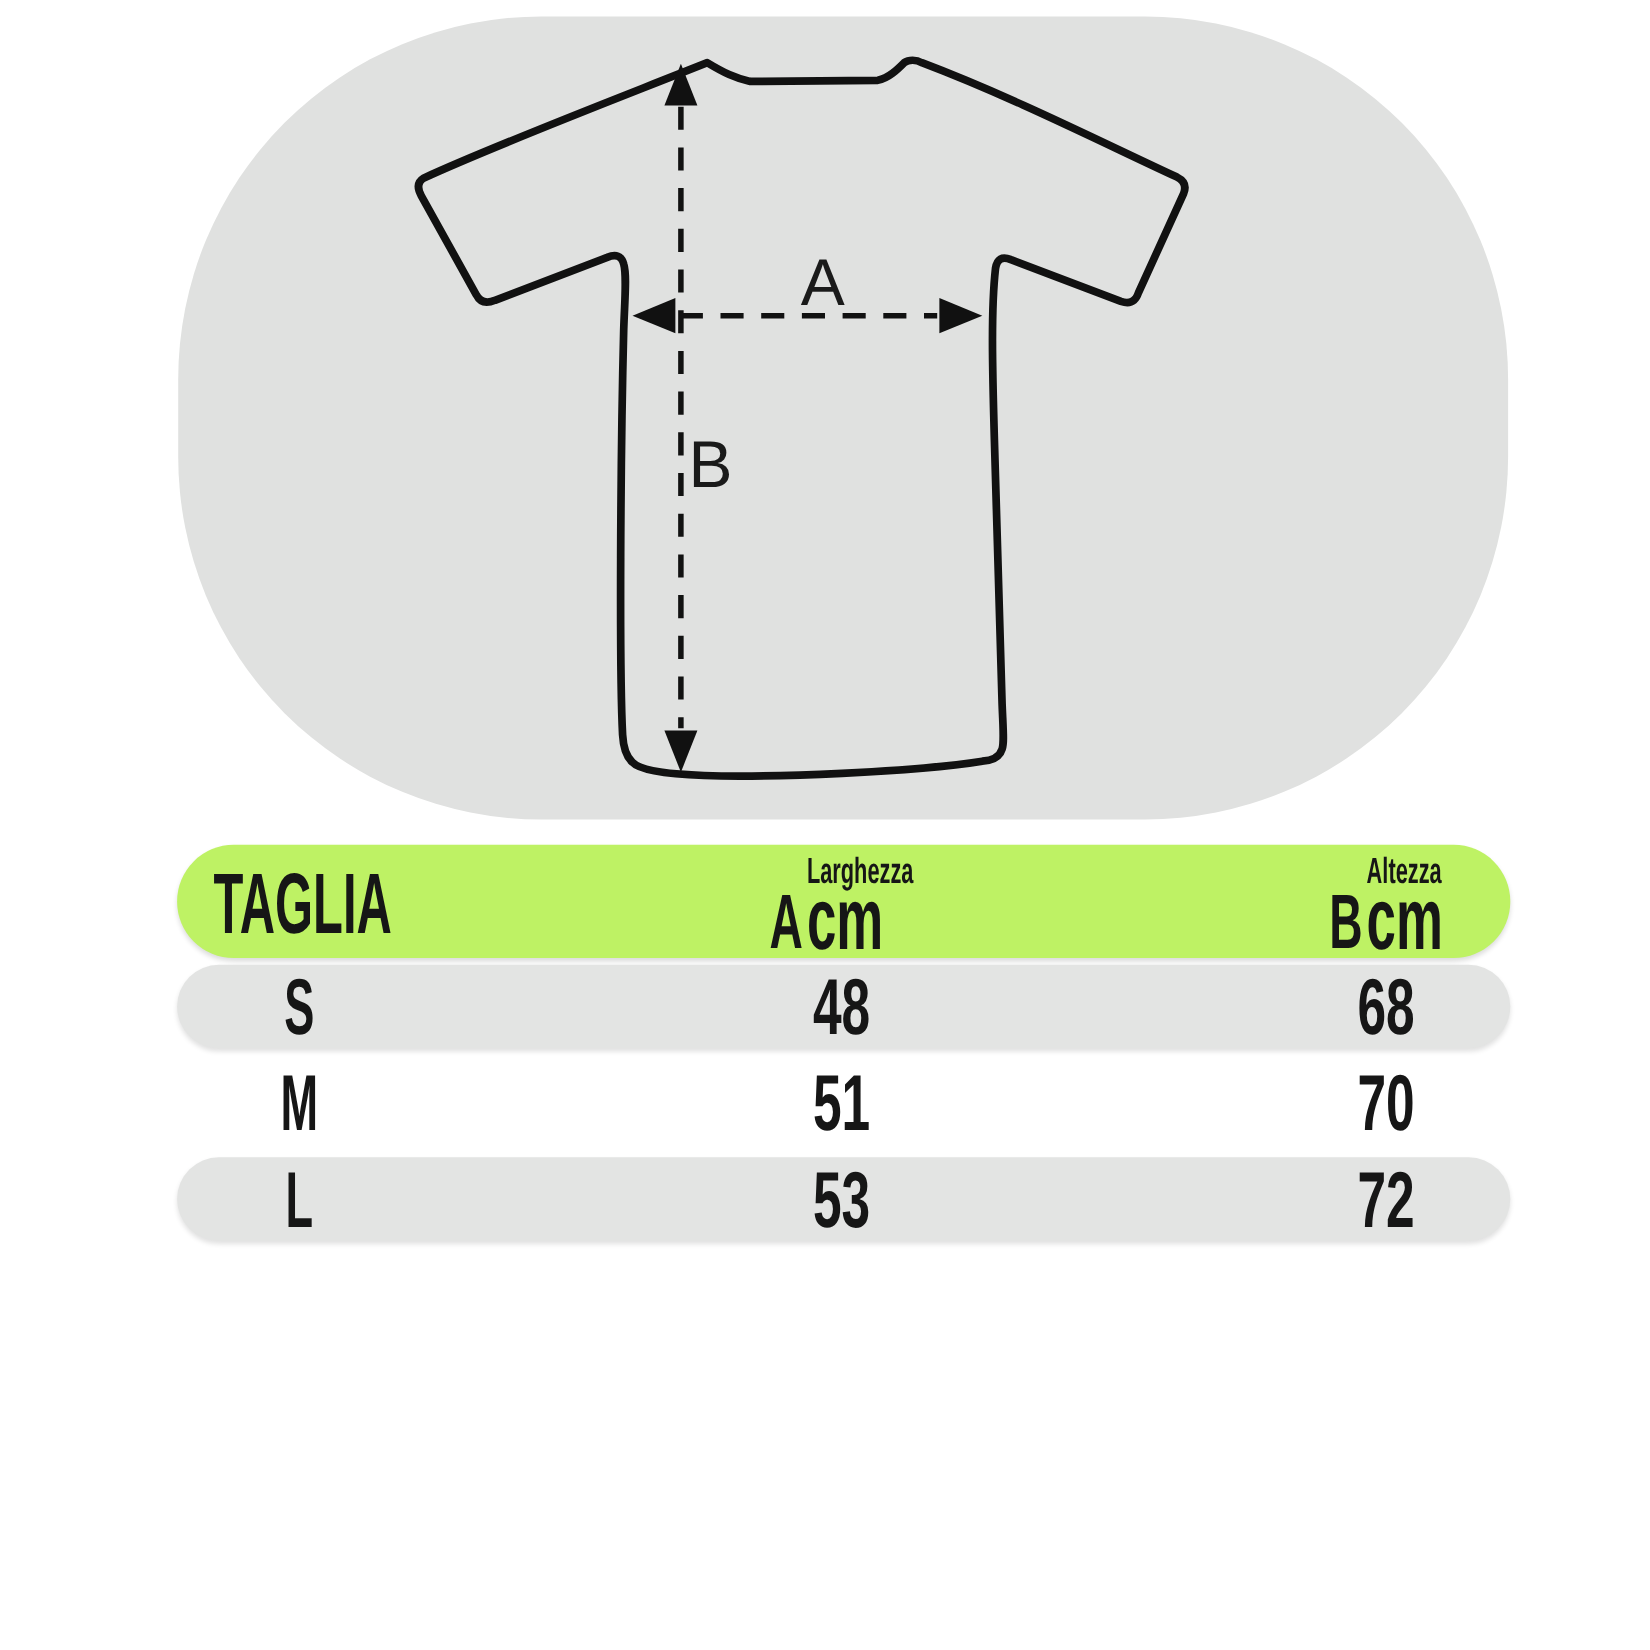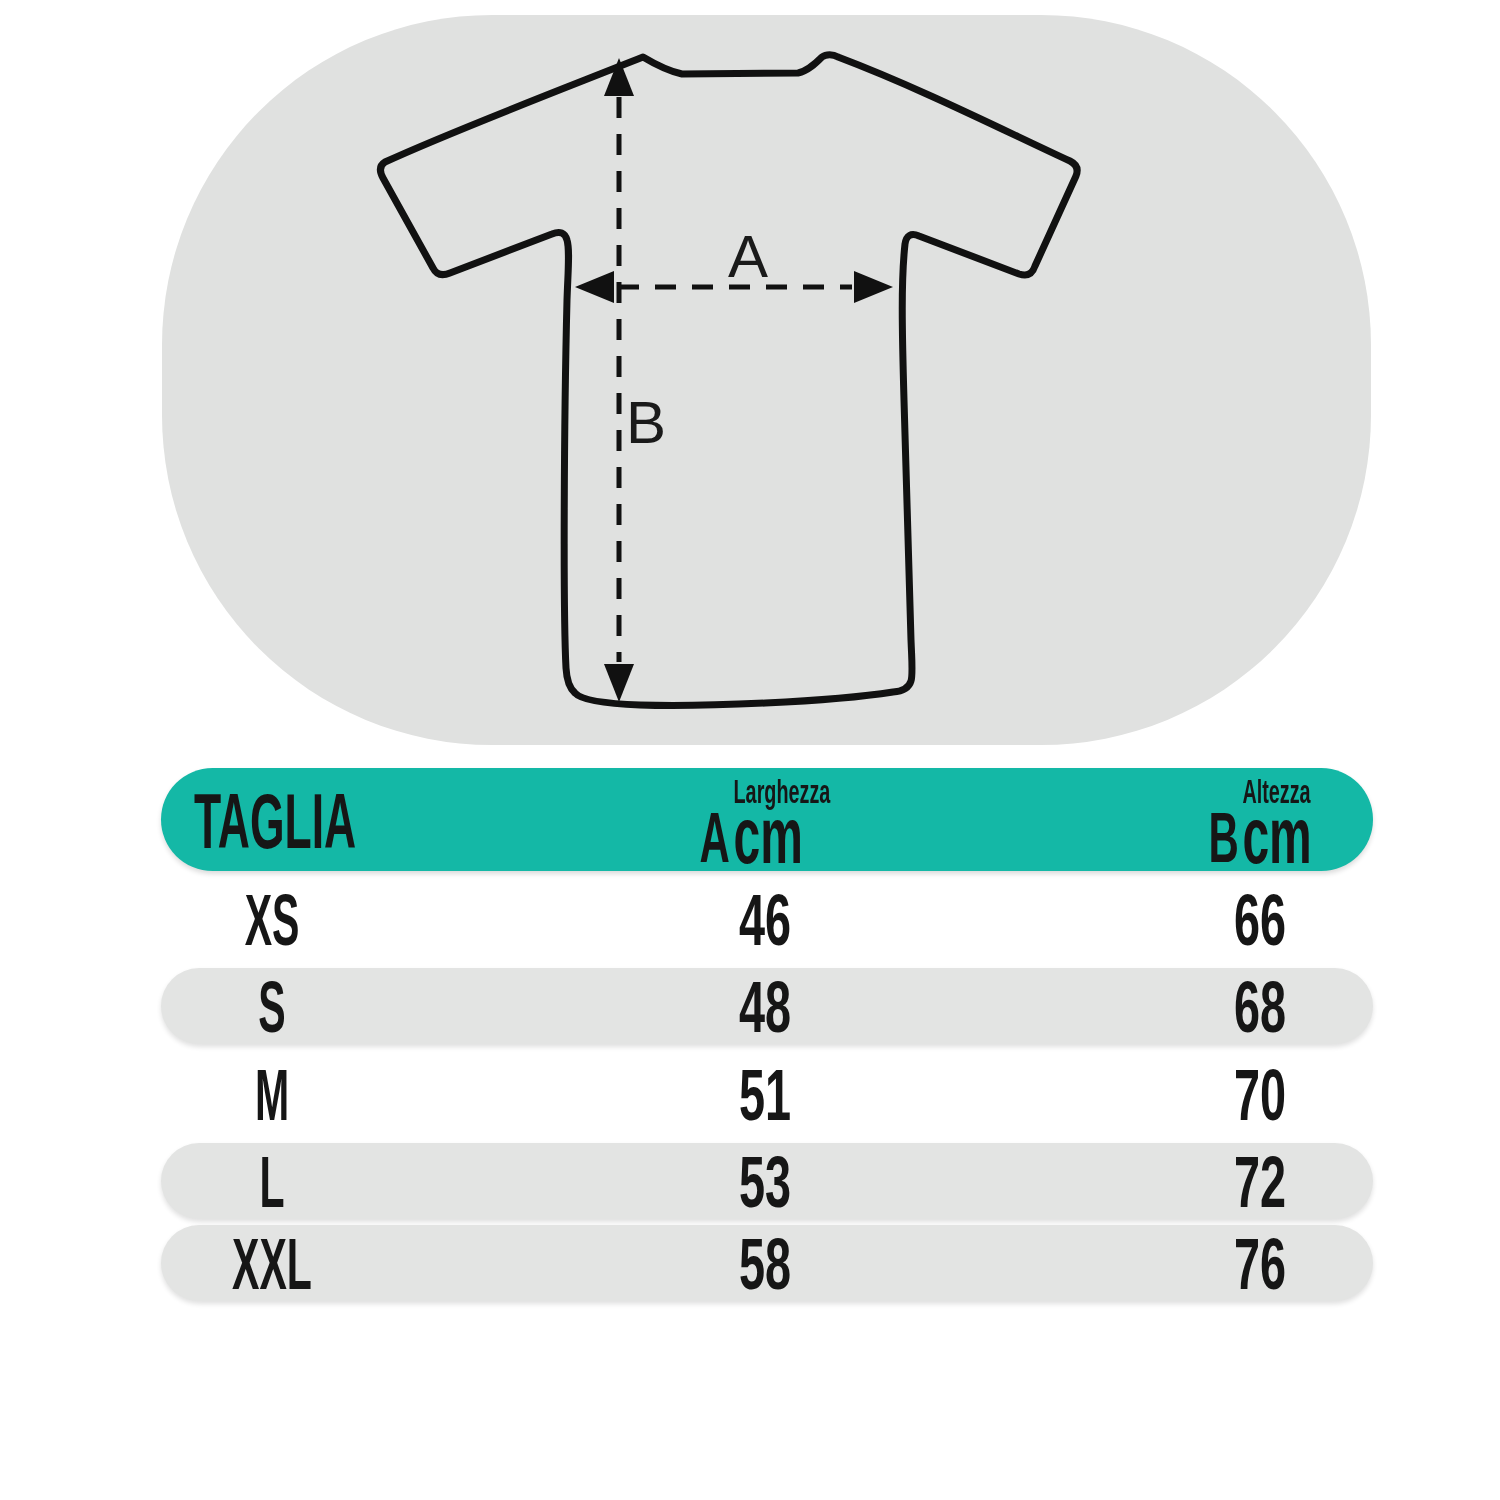--- a/index.html
+++ b/index.html
@@ -36,21 +36,21 @@
     width:1212px;
   }
   .grid3 {
     display:grid;
     grid-template-columns:18.3% 63%  18.7%;
     align-items:center;
     width:100%;
   }
   .header-pill {
     height:103px;
-    background:#14b8a6;
+    background:#bef264;
     border-radius:52px;
     box-shadow:0 3px 5px rgba(0,0,0,0.14);
   }
   .header-pill .cell-size { justify-self:start; padding-left:33px; }
 
   .rows { margin-top:4px; }
   .row { height:87.5px; }
   .row.striped {
     height:76px;
     margin:5.75px 0;
@@ -141,46 +141,36 @@
           <span class="hdr-stack">
             <span class="hdr-sub">Altezza</span>
             <span class="hdr-unit">cm</span>
           </span>
         </span>
       </div>
     </div>
 
     <div class="rows">
 
-      <div class="grid3 row">
-        <div class="cell cell-size-row"><span class="cnd t-size">XS</span></div>
-        <div class="cell"><span class="cnd-num t-num">46</span></div>
-        <div class="cell"><span class="cnd-num t-num">66</span></div>
-      </div>
 
       <div class="grid3 row striped">
         <div class="cell cell-size-row"><span class="cnd t-size">S</span></div>
         <div class="cell"><span class="cnd-num t-num">48</span></div>
         <div class="cell"><span class="cnd-num t-num">68</span></div>
       </div>
 
       <div class="grid3 row">
         <div class="cell cell-size-row"><span class="cnd t-size">M</span></div>
         <div class="cell"><span class="cnd-num t-num">51</span></div>
         <div class="cell"><span class="cnd-num t-num">70</span></div>
       </div>
 
       <div class="grid3 row striped">
         <div class="cell cell-size-row"><span class="cnd t-size">L</span></div>
         <div class="cell"><span class="cnd-num t-num">53</span></div>
         <div class="cell"><span class="cnd-num t-num">72</span></div>
       </div>
 
 
-      <div class="grid3 row striped">
-        <div class="cell cell-size-row"><span class="cnd t-size">XXL</span></div>
-        <div class="cell"><span class="cnd-num t-num">58</span></div>
-        <div class="cell"><span class="cnd-num t-num">76</span></div>
-      </div>
 
     </div>
   </div>
 </div>
 
 </body></html>

